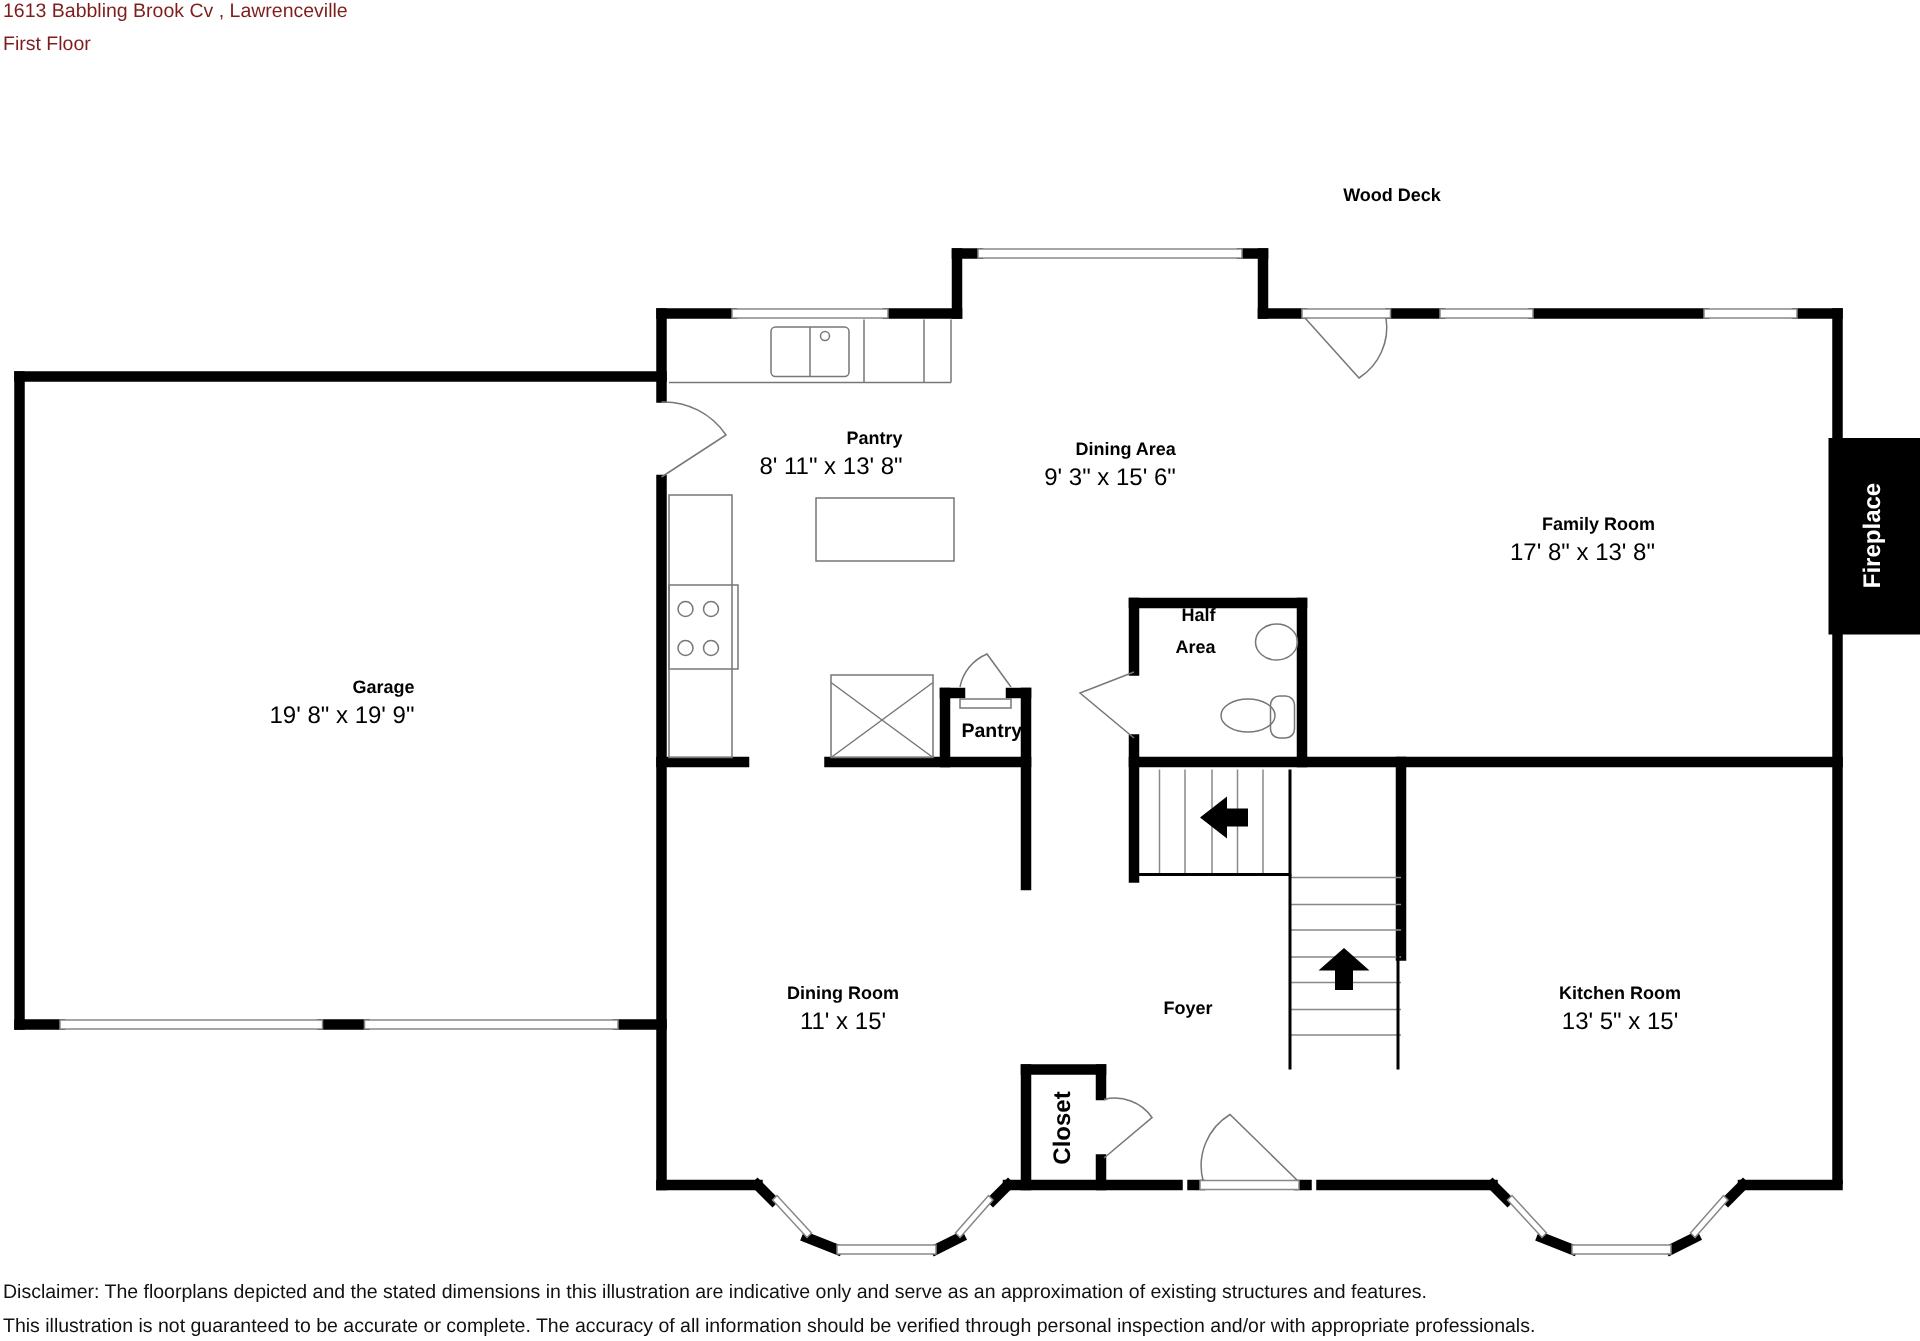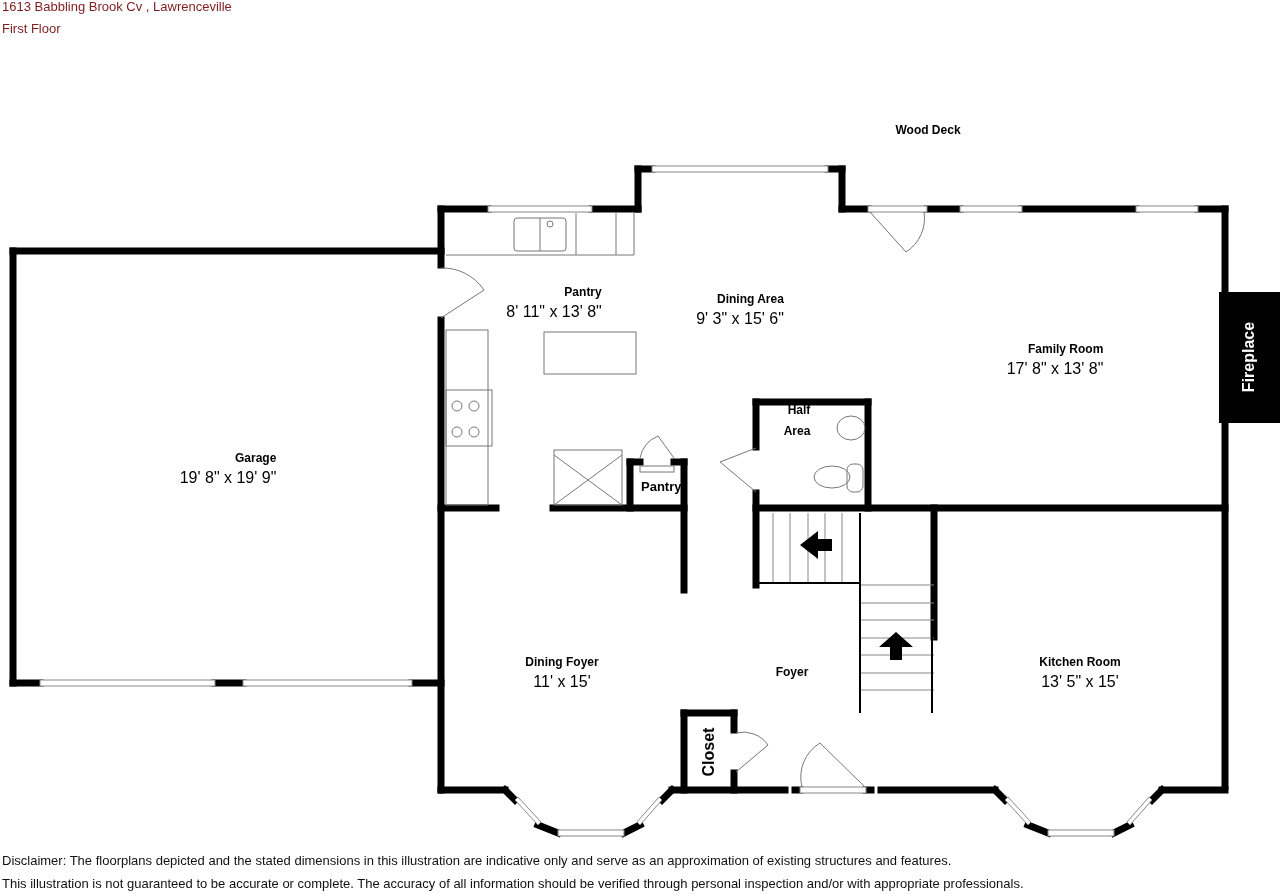--- a/index.html
+++ b/index.html
@@ -193,21 +193,21 @@
 </div>
 
 <div class="lbl" style="left:797px; top:400px; line-height:21px;">
   <span class="n">Half</span>
   <span class="n">Area</span>
 </div>
 
 <div class="small" style="left:641px; top:479px;">Pantry</div>
 
 <div class="lbl" style="left:562px; top:652px;">
-  <span class="n">Dining Foyer</span>
+  <span class="n">Dining Room</span>
   <span class="d">11' x 15'</span>
 </div>
 
 <div class="lbl" style="left:792px; top:662px;">
   <span class="n">Foyer</span>
 </div>
 
 <div class="lbl" style="left:1080px; top:652px;">
   <span class="n">Kitchen Room</span>
   <span class="d">13' 5" x 15'</span>

